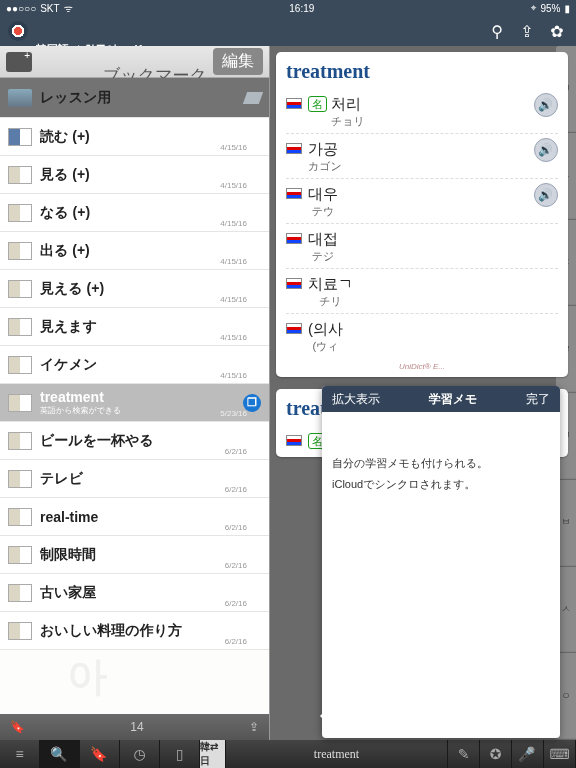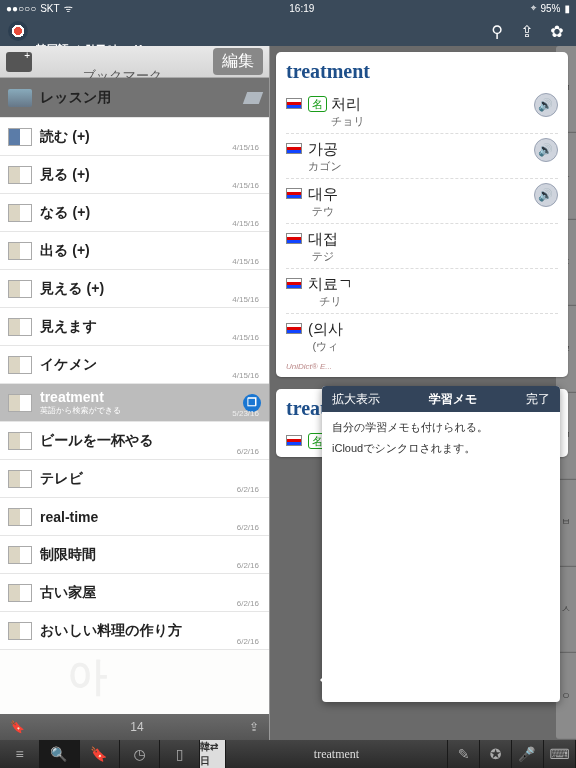--- a/index.html
+++ b/index.html
@@ -8,55 +8,55 @@
 .status-left, .status-right { display: flex; align-items: center; gap: 4px; }
 .header { height: 30px; background: #3a4a5a; color: #fff; display: flex; align-items: center; padding: 0 8px; gap: 8px; }
 .header-title { font-size: 11px; font-weight: 700; flex: 1; margin-top: 36px; }
 .header .hicon { width: 22px; height: 22px; display: flex; align-items: center; justify-content: center; color: #fff; font-size: 16px; }
 .logo-circle { width: 20px; height: 20px; border-radius: 50%; background: radial-gradient(circle, #e74c3c 30%, #fff 30% 45%, #2c3e50 45%); }
 .main { display: flex; height: 694px; }
 .left-pane { width: 270px; background: #fdfdfc; display: flex; flex-direction: column; border-right: 1px solid #999; position: relative; }
 .left-head { display: flex; align-items: center; height: 32px; background: linear-gradient(#e8e8e8, #d5d5d5); border-bottom: 1px solid #aaa; padding: 0 6px; gap: 6px; }
 .folder-add { width: 26px; height: 20px; background: #555; border-radius: 3px; position: relative; }
 .folder-add::after { content: "+"; position: absolute; top: -2px; right: 2px; color: #fff; font-size: 10px; }
-.bk-title { flex: 1; text-align: center; font-size: 13px; color: #555; margin-top: 28px; }
+.bk-title { flex: 1; text-align: right; font-size: 17px; color: #555; margin-top: 28px; }
 .edit-btn { font-size: 16px; background: #888; color: #fff; padding: 3px 9px; border-radius: 4px; }
 .bk-list { flex: 1; overflow: hidden; position: relative; }
 .bk-item { display: flex; align-items: center; height: 38px; padding: 0 8px; border-bottom: 1px solid #e5e5e5; position: relative; font-size: 14px; font-weight: 600; color: #222; background: #fff; }
 .bk-item.lesson { background: #737373; height: 40px; }
 .bk-item .bicon { width: 24px; height: 18px; margin-right: 8px; flex: none; }
 .bicon.folder { background: linear-gradient(#8ab, #678); border-radius: 2px; }
 .bicon.book-b { background: linear-gradient(90deg, #5b7ca8 50%, #fff 50%); border: 1px solid #aaa; }
 .bicon.book { background: linear-gradient(90deg, #dcd6c4 50%, #fff 50%); border: 1px solid #aaa; }
-.bk-item .date { position: absolute; right: 10px; bottom: 3px; font-size: 8px; color: #999; font-weight: 400; }
+.bk-item .date { position: absolute; right: 22px; bottom: 3px; font-size: 8px; color: #999; font-weight: 400; }
 .bk-item.sel { background: #bcbcbc; color: #fff; }
 .bk-item.sel .date { color: #eee; margin-left: 48px; }
 .bk-item.sel .sub { font-size: 8px; font-weight: 400; display: block; }
 .bk-item .txtwrap { display: flex; flex-direction: column; }
 .bluecirc { width: 18px; height: 18px; background: #1976d2; border-radius: 50%; margin-left: auto; display: flex; align-items: center; justify-content: center; color: #fff; font-size: 11px; }
 .eraser { width: 16px; height: 12px; background: #b0b8c0; transform: skewX(-20deg); margin-left: auto; }
 .watermark { position: absolute; left: 50%; transform: translateX(-50%); font-size: 40px; color: rgba(150,150,150,0.12); font-weight: 700; pointer-events: none; }
 .left-bottom { height: 26px; background: linear-gradient(#6a6a6a, #555); display: flex; align-items: center; color: #ccc; font-size: 12px; padding: 0 10px; }
 .left-bottom .cnt { flex: 1; text-align: center; }
 .right-pane { flex: 1; background: #6a6a6a; display: flex; flex-direction: column; position: relative; }
 .card { margin: 6px 8px 6px 6px; background: #fff; border-radius: 5px; padding: 8px 10px 6px; position: relative; box-shadow: 0 1px 2px rgba(0,0,0,.25); }
 .card h2 { font-family: Georgia, serif; color: #1e4f8a; font-size: 20px; font-weight: 700; margin-bottom: 6px; }
 .entry { display: flex; align-items: flex-start; padding: 6px 0 4px; border-bottom: 1px dashed #ddd; position: relative; }
 .entry:last-child { border-bottom: none; }
 .flag { width: 16px; height: 11px; flex: none; margin-right: 6px; margin-top: 3px; background: linear-gradient(#fff 33%, #d00 33% 66%, #14f 66%); border: 0.5px solid #888; }
 .pos { color: #1a9c1a; border: 1px solid #1a9c1a; border-radius: 3px; font-size: 11px; padding: 0 3px; margin-right: 4px; height: 16px; line-height: 14px; margin-top: 1px; }
 .ko { font-size: 15px; color: #222; }
 .kata { font-size: 11px; color: #666; text-align: center; }
 .speaker { width: 24px; height: 24px; background: #cfd4dd; border: 1px solid #9aa3b4; border-radius: 50%; position: absolute; right: 0; top: 4px; display: flex; align-items: center; justify-content: center; color: #3b5a8b; font-size: 12px; }
-.credit { font-size: 8px; color: #b88; text-align: left; margin-top: 4px; font-style: italic; }
+.credit { font-size: 8px; color: #b88; text-align: center; margin-top: 4px; font-style: italic; }
 .memo-popup { position: absolute; left: 52px; top: 340px; width: 238px; background: #fff; border-radius: 4px; box-shadow: 0 2px 8px rgba(0,0,0,.4); z-index: 10; }
 .memo-head { height: 26px; background: #33445a; border-radius: 4px 4px 0 0; display: flex; align-items: center; color: #fff; font-size: 12px; }
 .memo-head .mh { padding: 0 10px; }
 .memo-head .mhc { flex: 1; text-align: center; font-weight: 600; }
-.memo-body { padding: 8px 10px; font-size: 11px; color: #333; height: 290px; }
+.memo-body { padding: 8px 10px; font-size: 11px; color: #333; height: 290px; margin-top: 36px; }
 .memo-tail { position: absolute; left: -10px; bottom: 14px; width: 0; height: 0; border: 8px solid transparent; border-right-color: #fff; }
 .index-strip { position: absolute; right: 0; top: 0; width: 20px; height: 100%; display: flex; flex-direction: column; }
 .index-strip div { flex: 1; background: rgba(200,200,200,.35); border-bottom: 1px solid rgba(120,120,120,.3); color: #444; font-size: 10px; display: flex; align-items: center; justify-content: center; border-radius: 3px 0 0 3px; margin-bottom: 1px; }
 .bottom-bar { height: 28px; background: linear-gradient(#444, #2a2a2a); display: flex; align-items: stretch; }
 .bb { flex: none; width: 40px; display: flex; align-items: center; justify-content: center; border-right: 1px solid #191919; color: #aaa; font-size: 14px; }
 .bb.w { flex: 1; color: #ddd; font-size: 12px; font-family: Georgia, serif; }
 .bb.on { background: #1a1a1a; color: #fff; }
 .bb.sm { width: 32px; }
 .bb.lang { width: 26px; font-size: 10px; background: #ddd; color: #333; font-weight: 600; }
 </style>

